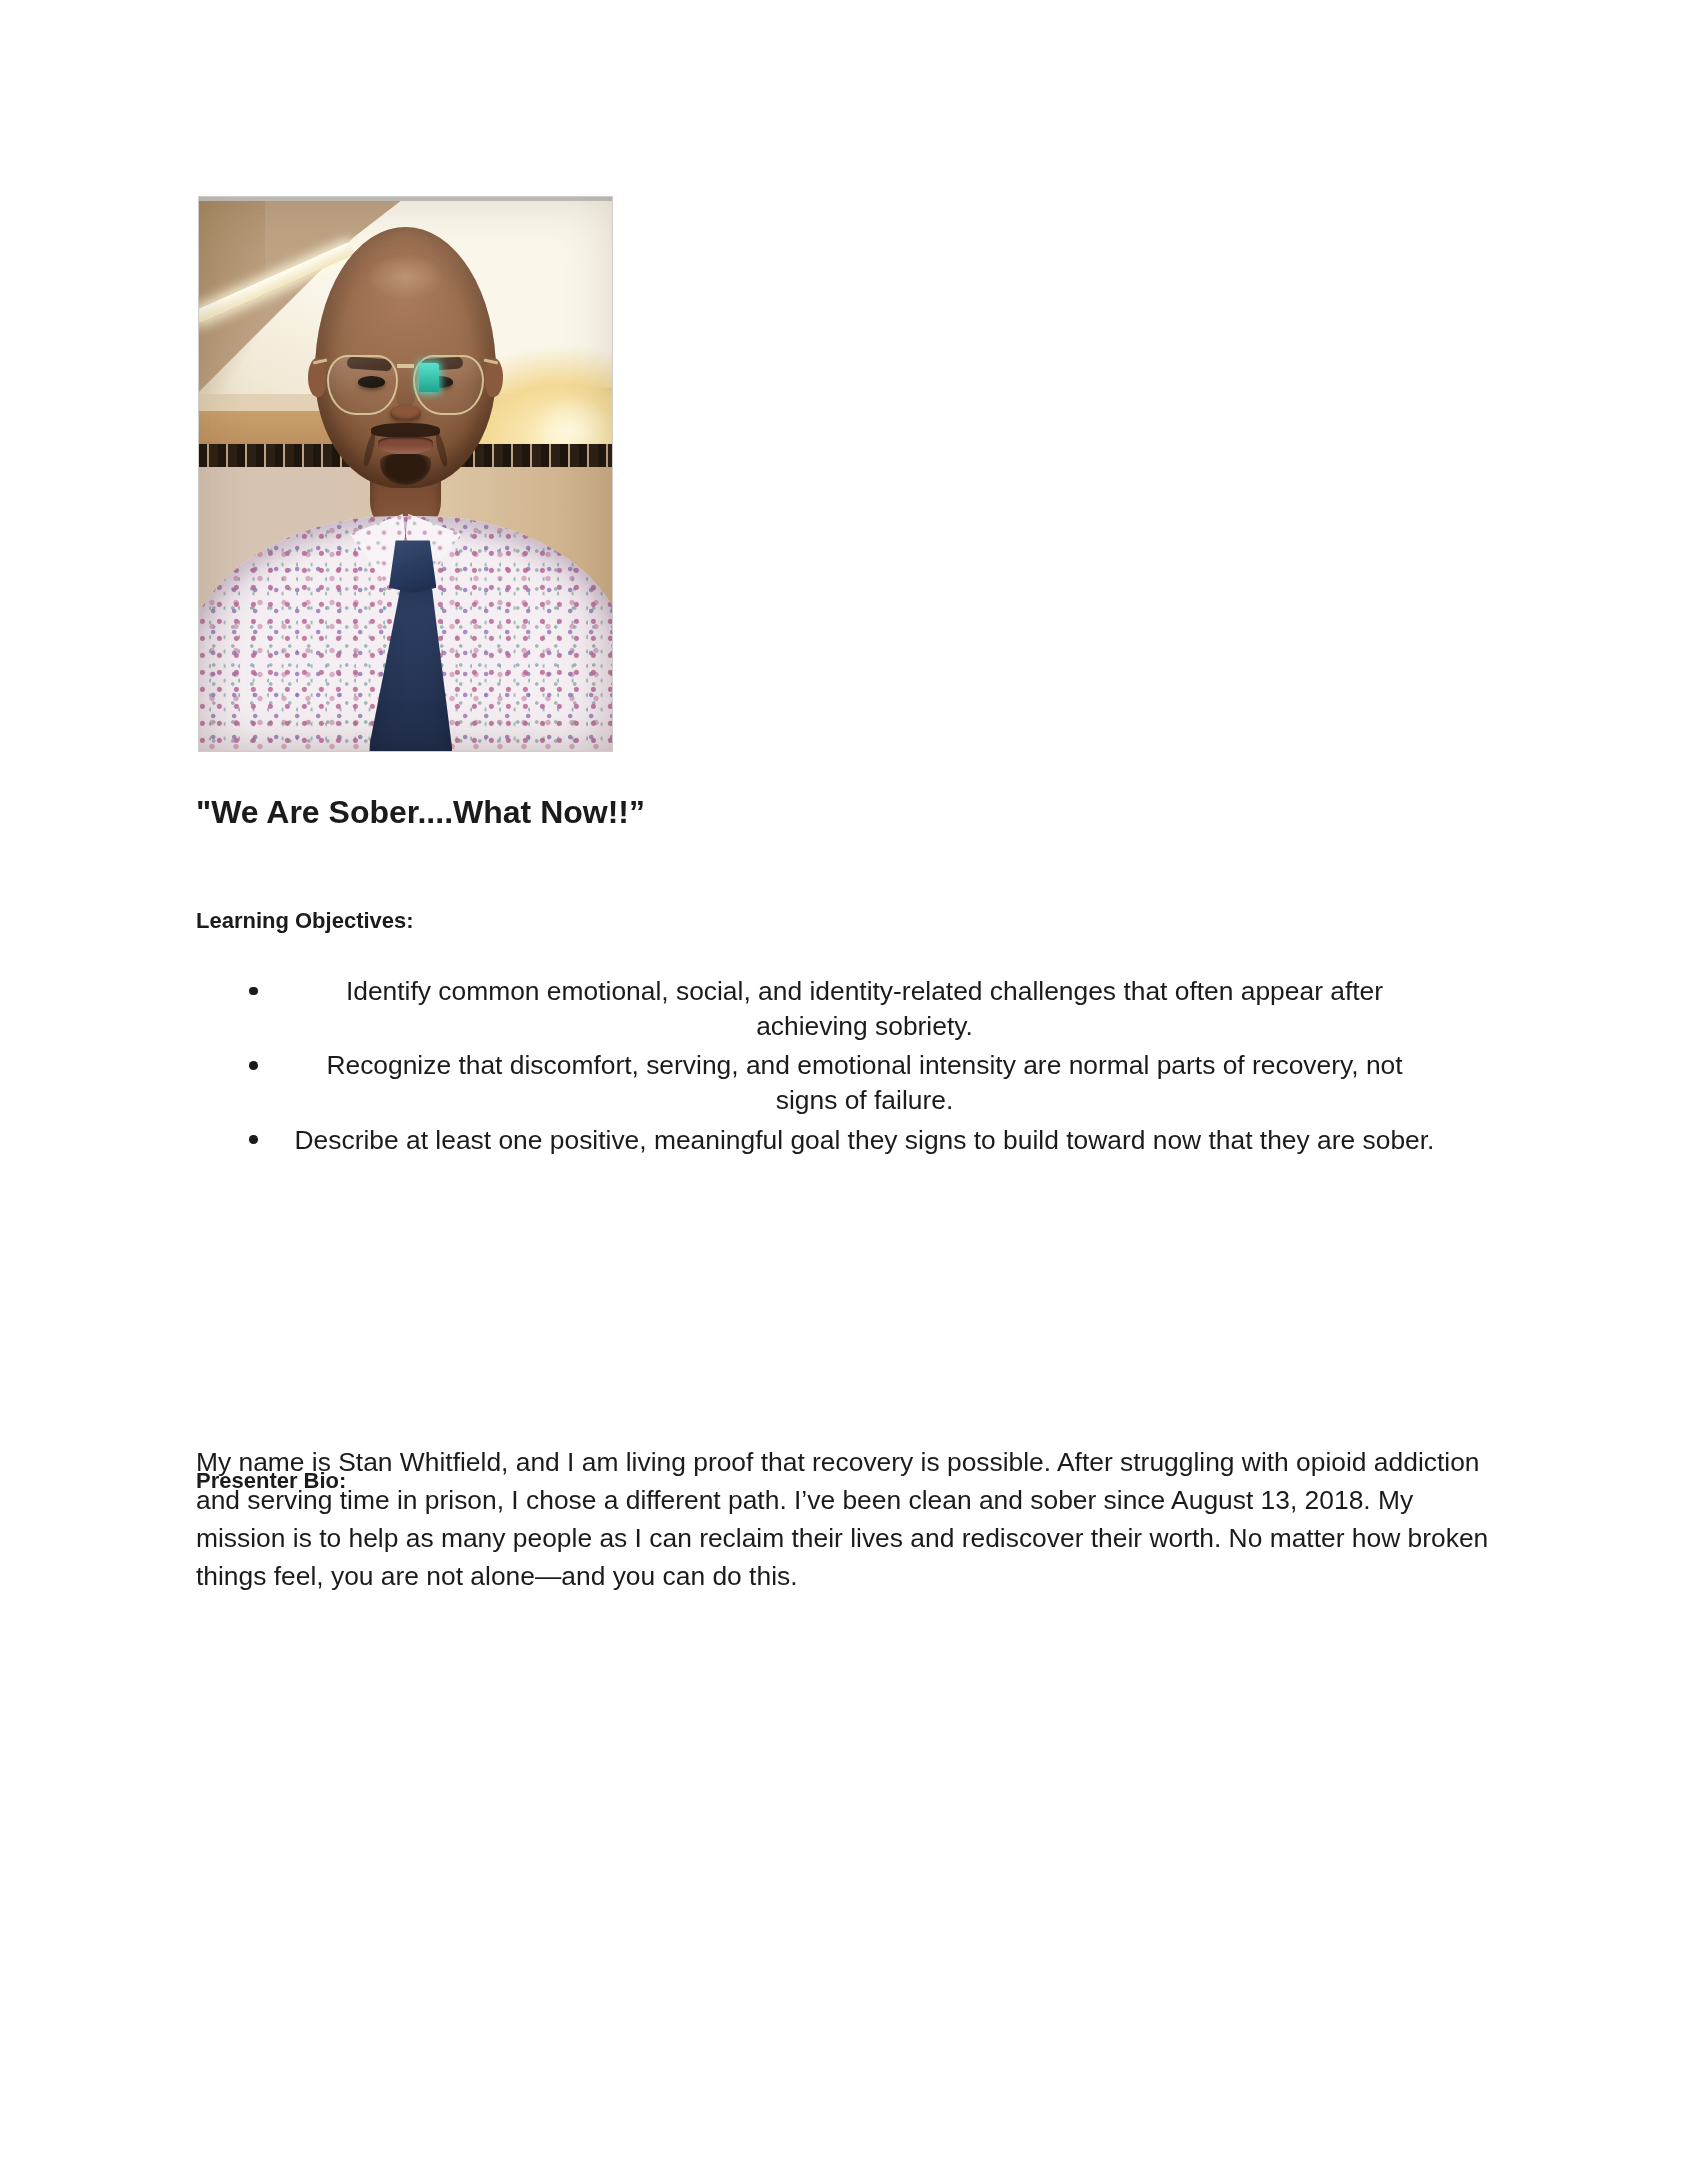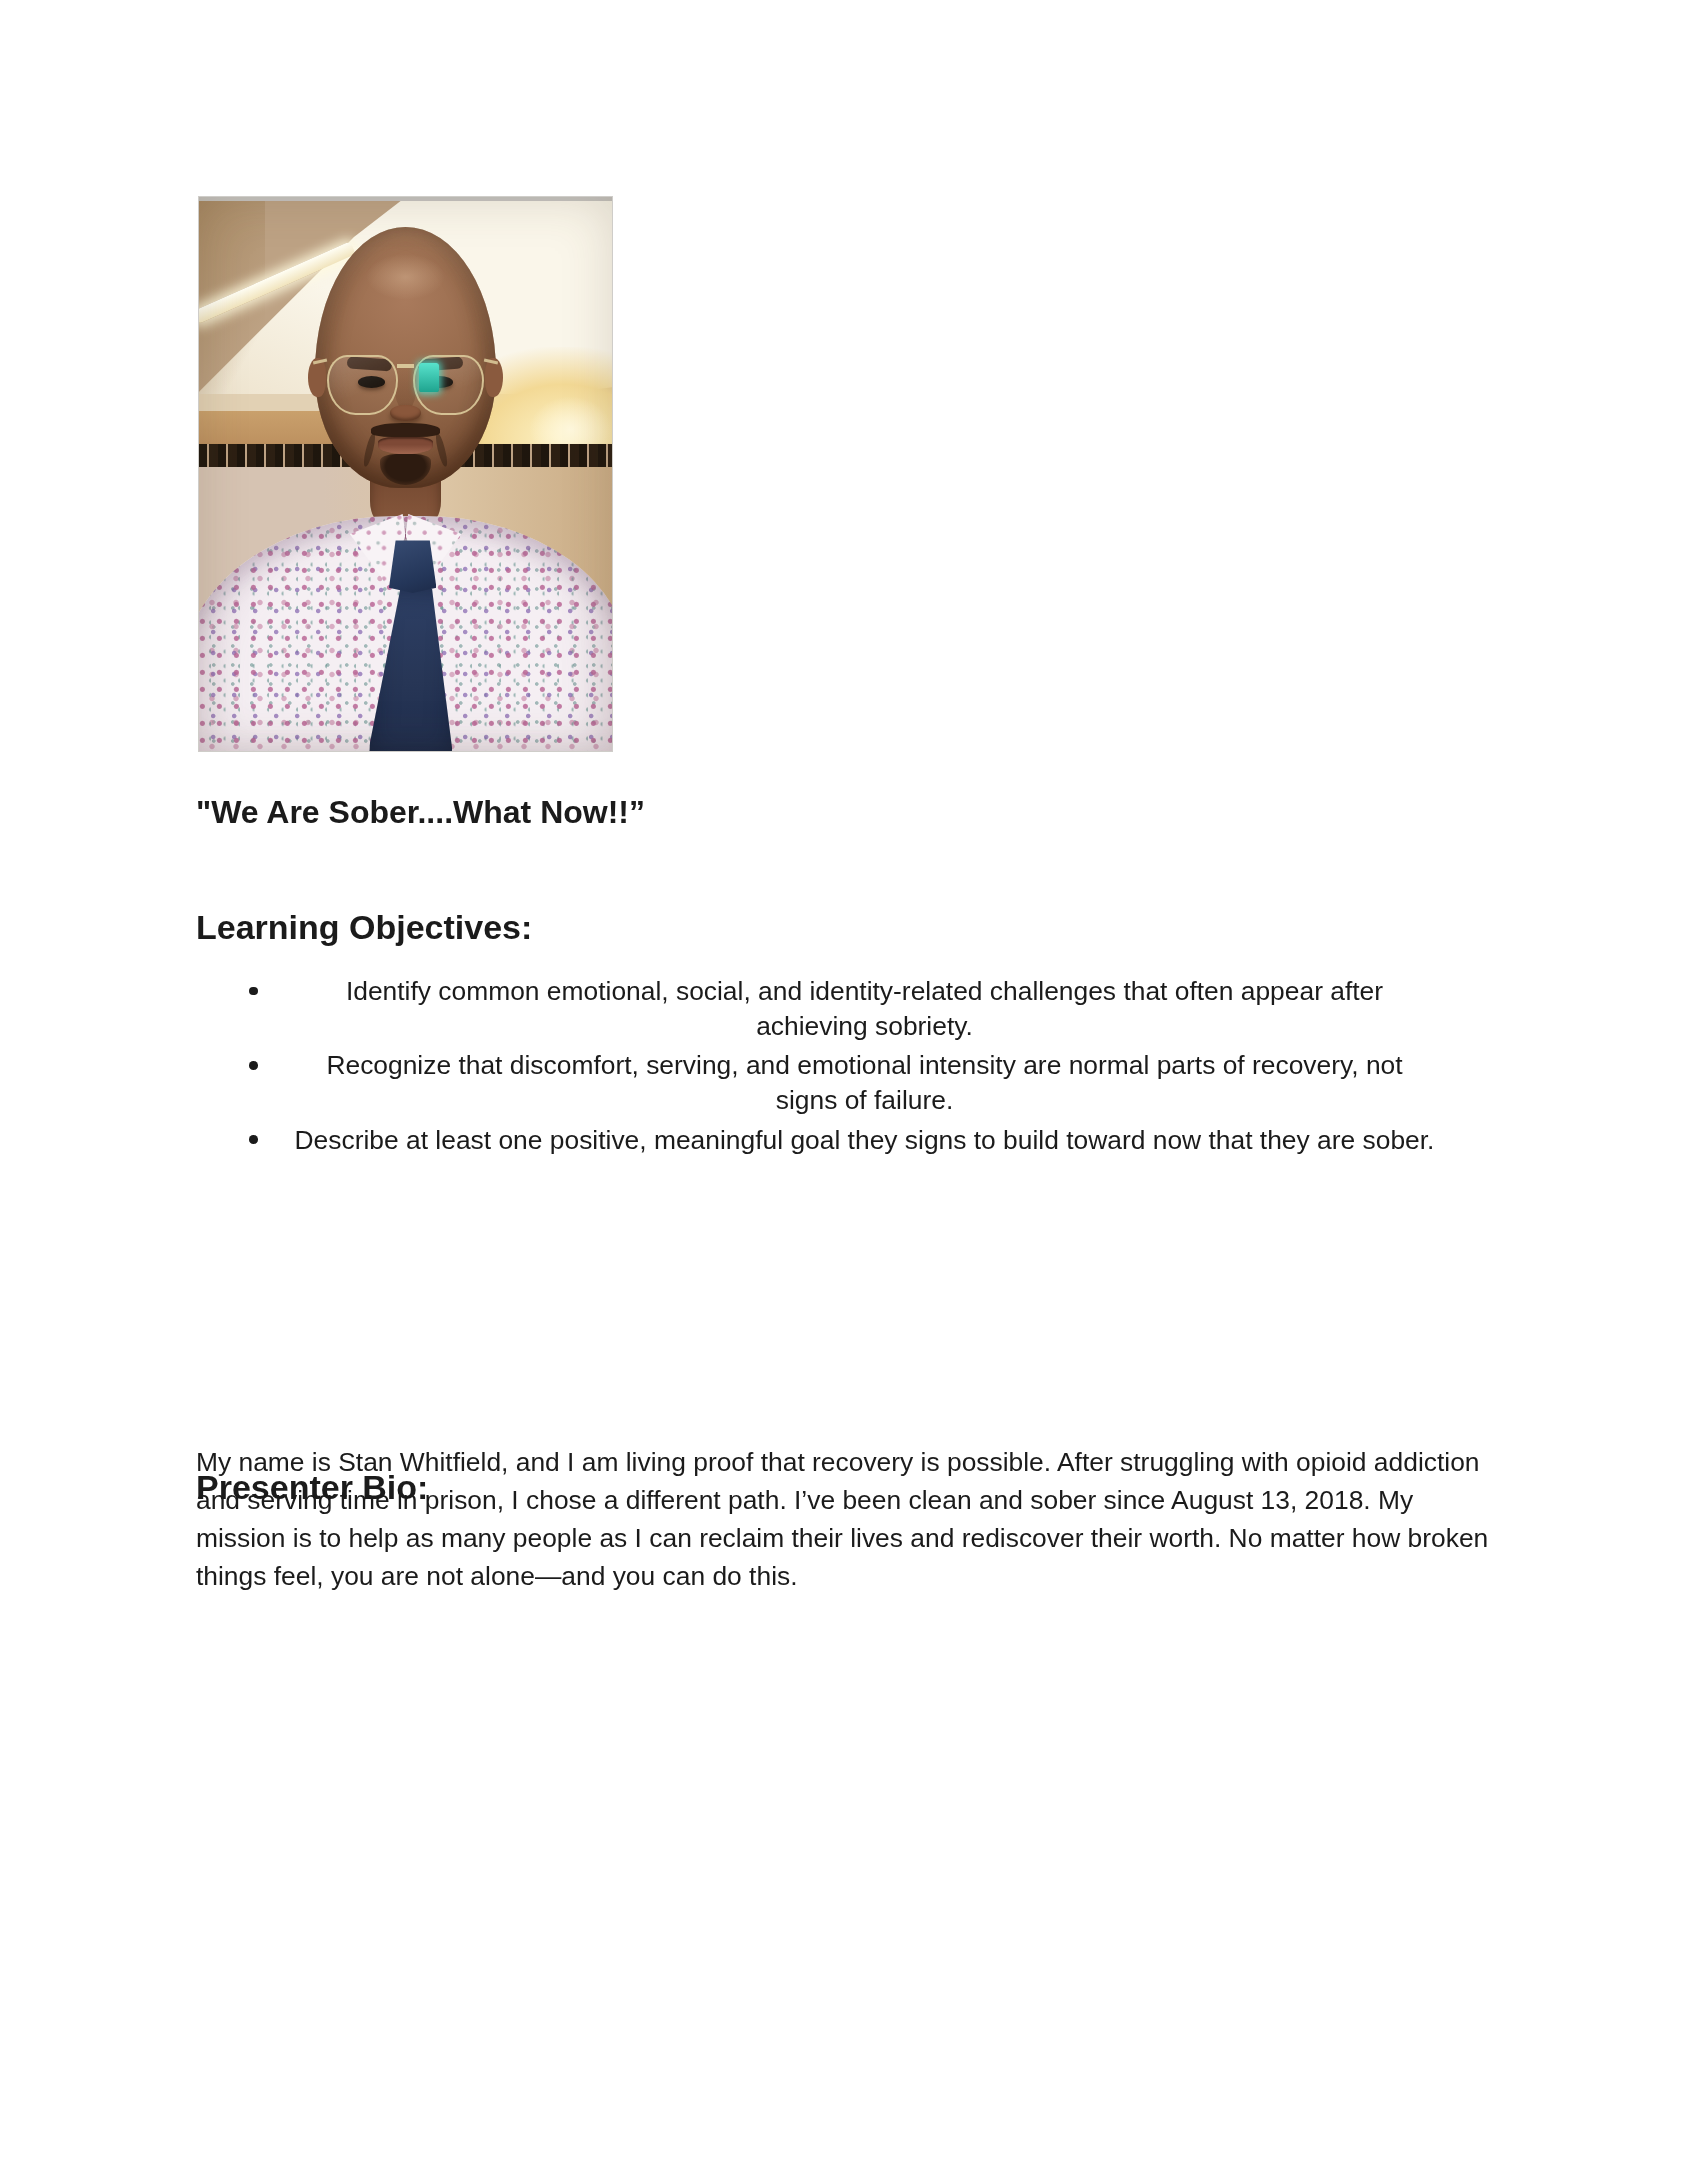--- a/index.html
+++ b/index.html
@@ -102,21 +102,21 @@
           border-radius:35% 35% 55% 55% / 25% 25% 75% 75%; }
   .jaw-line { width:4%; height:13%; background:rgba(45,27,16,.5); border-radius:45%; top:79%; }
   .jaw-left { left:28%; transform:rotate(14deg); } .jaw-right { right:28%; transform:rotate(-14deg); }
 
   .photo-topline { left:0; top:0; width:100%; height:4.3px; background:#c6c4c0; }
   .photo-vignette { inset:0; box-shadow:inset 0 0 51px rgba(80,60,40,.18); }
 
   
   .doc-text { color:#1b1b1b; }
   .title-block { position:absolute; left:196px; top:789px; font-weight:bold; font-size:32px; line-height:46px; }
-  .heading { position:absolute; left:196px; font-weight:bold; font-size:34px; }
+  .heading { position:absolute; left:196px; font-weight:bold; font-size:22px; }
   .heading-objectives { top:908px; }
   .heading-bio { top:1468px; }
 
   .objectives { position:absolute; left:196px; top:974px; width:1239px; list-style:none; }
   .objectives li { display:flex; font-size:26.4px; line-height:35px; margin-bottom:4.3px;text-align:center; }
   .bullet-cell { flex:0 0 98px; position:relative; }
   .bullet-cell::after { content:""; position:absolute; left:53px; top:12.8px; width:8.5px; height:8.5px;
                         border-radius:50%; background:#1b1b1b; }
   .li-text { flex:1; }
 

